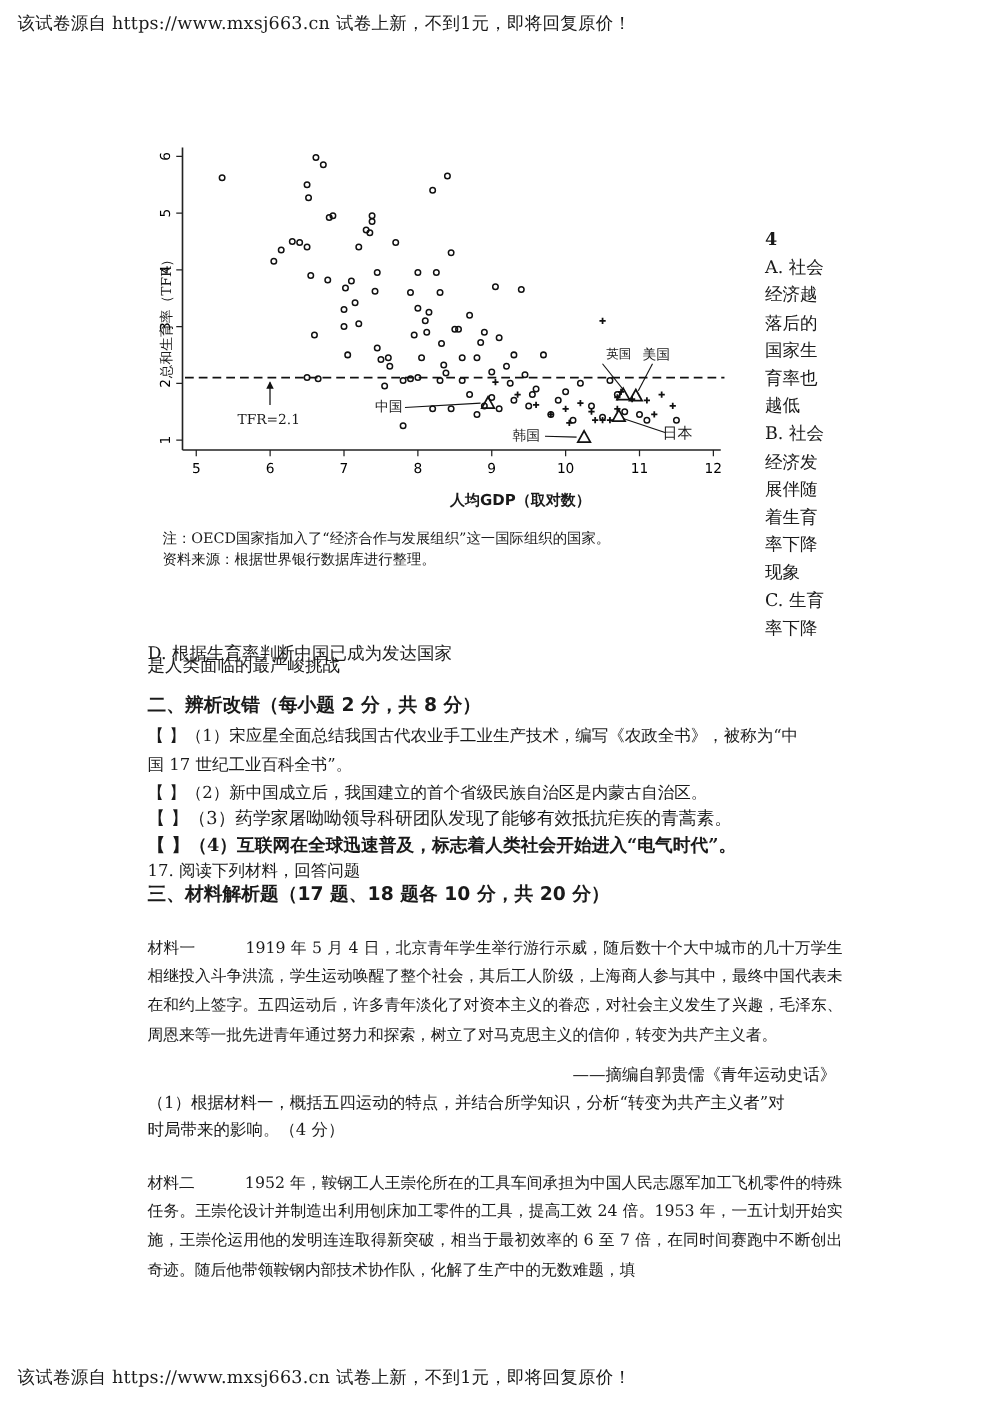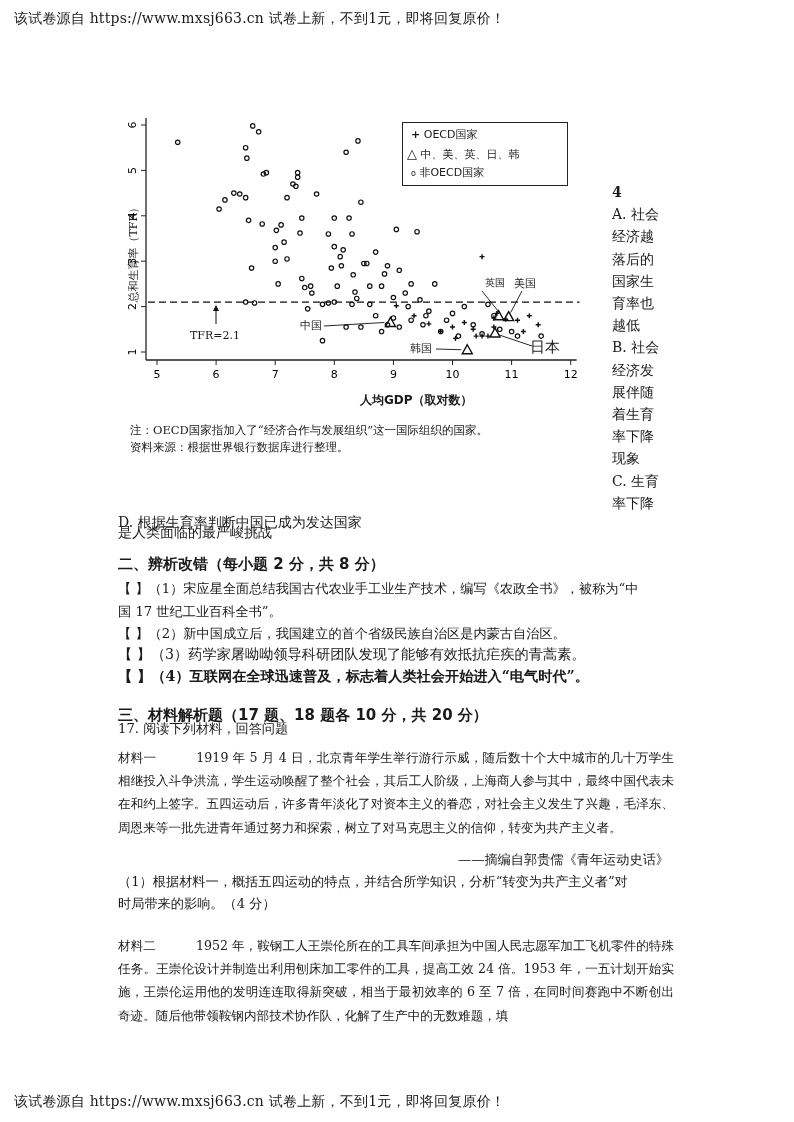--- a/index.html
+++ b/index.html
@@ -194,36 +194,22 @@
         <line x1="422" y1="236" x2="389.052" y2="224.93200000000002" stroke="#111" stroke-width="0.9"></line>
       </g>
   </svg>
   <div style="position:absolute; left:-22px; top:140px; transform:rotate(-90deg); transform-origin:center; width:90px; text-align:center; font-size:11px; font-family:'DejaVu Serif',serif; white-space:nowrap;">总和生育率（TFR）</div>
   <div style="position:absolute; left:250px; top:282px; font-size:12px; font-weight:bold; font-family:'DejaVu Sans',sans-serif; white-space:nowrap;">人均GDP（取对数）</div>
   <div style="position:absolute; left:80px; top:219px; font-size:11px; font-family:'DejaVu Serif',serif;">TFR=2.1</div>
   <div style="position:absolute; left:190px; top:208px; font-size:11px;">中国</div>
   <div style="position:absolute; left:300px; top:231px; font-size:11px;">韩国</div>
   <div style="position:absolute; left:355px; top:166px; font-size:10px;margin-left:20px;">英国</div>
   <div style="position:absolute; left:404px; top:166px; font-size:11px;">美国</div>
-  <div style="position:absolute; left:420px; top:228px; font-size:15px;font-family:Liberation Mono, monospace;">日本</div>
-
-  <div style="position:absolute; left:292px; top:12px; width:164px; height:62px; border:1px solid #222; background:#fff; font-size:11px; font-family:'DejaVu Sans',sans-serif;">
-    <div style="position:absolute; left:8px; top:4px; white-space:nowrap;">
-      <span style="font-weight:bold;">+</span>
-      <span>OECD国家</span>
-    </div>
-    <div style="position:absolute; left:4px; top:23px; white-space:nowrap; font-family:'DejaVu Serif',serif;">
-      <span style="font-size:13px;">△</span>
-      <span>中、美、英、日、韩</span>
-    </div>
-    <div style="position:absolute; left:8px; top:42px; white-space:nowrap;">
-      <span style="font-size:8px;">o</span>
-      <span>非OECD国家</span>
-    </div>
-  </div>
+  <div style="position:absolute; left:420px; top:228px; font-size:12px;font-family:Liberation Mono, monospace;">日本</div>
+
 </div>
 
 <div class="note" style="top:423px;">注：OECD国家指加入了“经济合作与发展组织”这一国际组织的国家。</div>
 <div class="note" style="top:440px;">资料来源：根据世界银行数据库进行整理。</div>
 
 <div class="side-col">
   <div style="font-weight:bold;">4</div>
   <div id="side-lines">
       <div>A. 社会</div>
       <div>经济越</div>
@@ -255,21 +241,21 @@
   <span>【    】</span><span>（2）新中国成立后，我国建立的首个省级民族自治区是内蒙古自治区。</span>
 </div>
 <div class="line" style="top:645px; font-size:14.2px;">
   <span>【   】</span><span>（3）药学家屠呦呦领导科研团队发现了能够有效抵抗疟疾的青蒿素。</span>
 </div>
 <div class="line" style="top:667px; font-size:14.2px;font-weight:bold;">
   <span>【   】</span><span>（4）互联网在全球迅速普及，标志着人类社会开始进入“电气时代”。</span>
 </div>
 
 <div class="h2" style="top:706px;">三、材料解析题（17 题、18 题各 10 分，共 20 分）</div>
-<div class="line" style="top:720px;text-align:right;">17. 阅读下列材料，回答问题</div>
+<div class="line" style="top:688px;text-align:right;">17. 阅读下列材料，回答问题</div>
 
 <div class="para" style="top:746px;">
   <span>材料一</span><span class="tab"></span><span>1919 年 5 月 4 日，北京青年学生举行游行示威，随后数十个大中城市的几十万学生相继投入斗争洪流，学生运动唤醒了整个社会，其后工人阶级，上海商人参与其中，最终中国代表未在和约上签字。五四运动后，许多青年淡化了对资本主义的眷恋，对社会主义发生了兴趣，毛泽东、周恩来等一批先进青年通过努力和探索，树立了对马克思主义的信仰，转变为共产主义者。</span>
 </div>
 
 <div class="right" style="top:851px;">——摘编自郭贵儒《青年运动史话》</div>
 <div class="line" style="top:873px;">（1）根据材料一，概括五四运动的特点，并结合所学知识，分析“转变为共产主义者”对</div>
 <div class="line" style="top:895px;">时局带来的影响。（4 分）</div>
 
 <div class="para" style="top:934px;">

